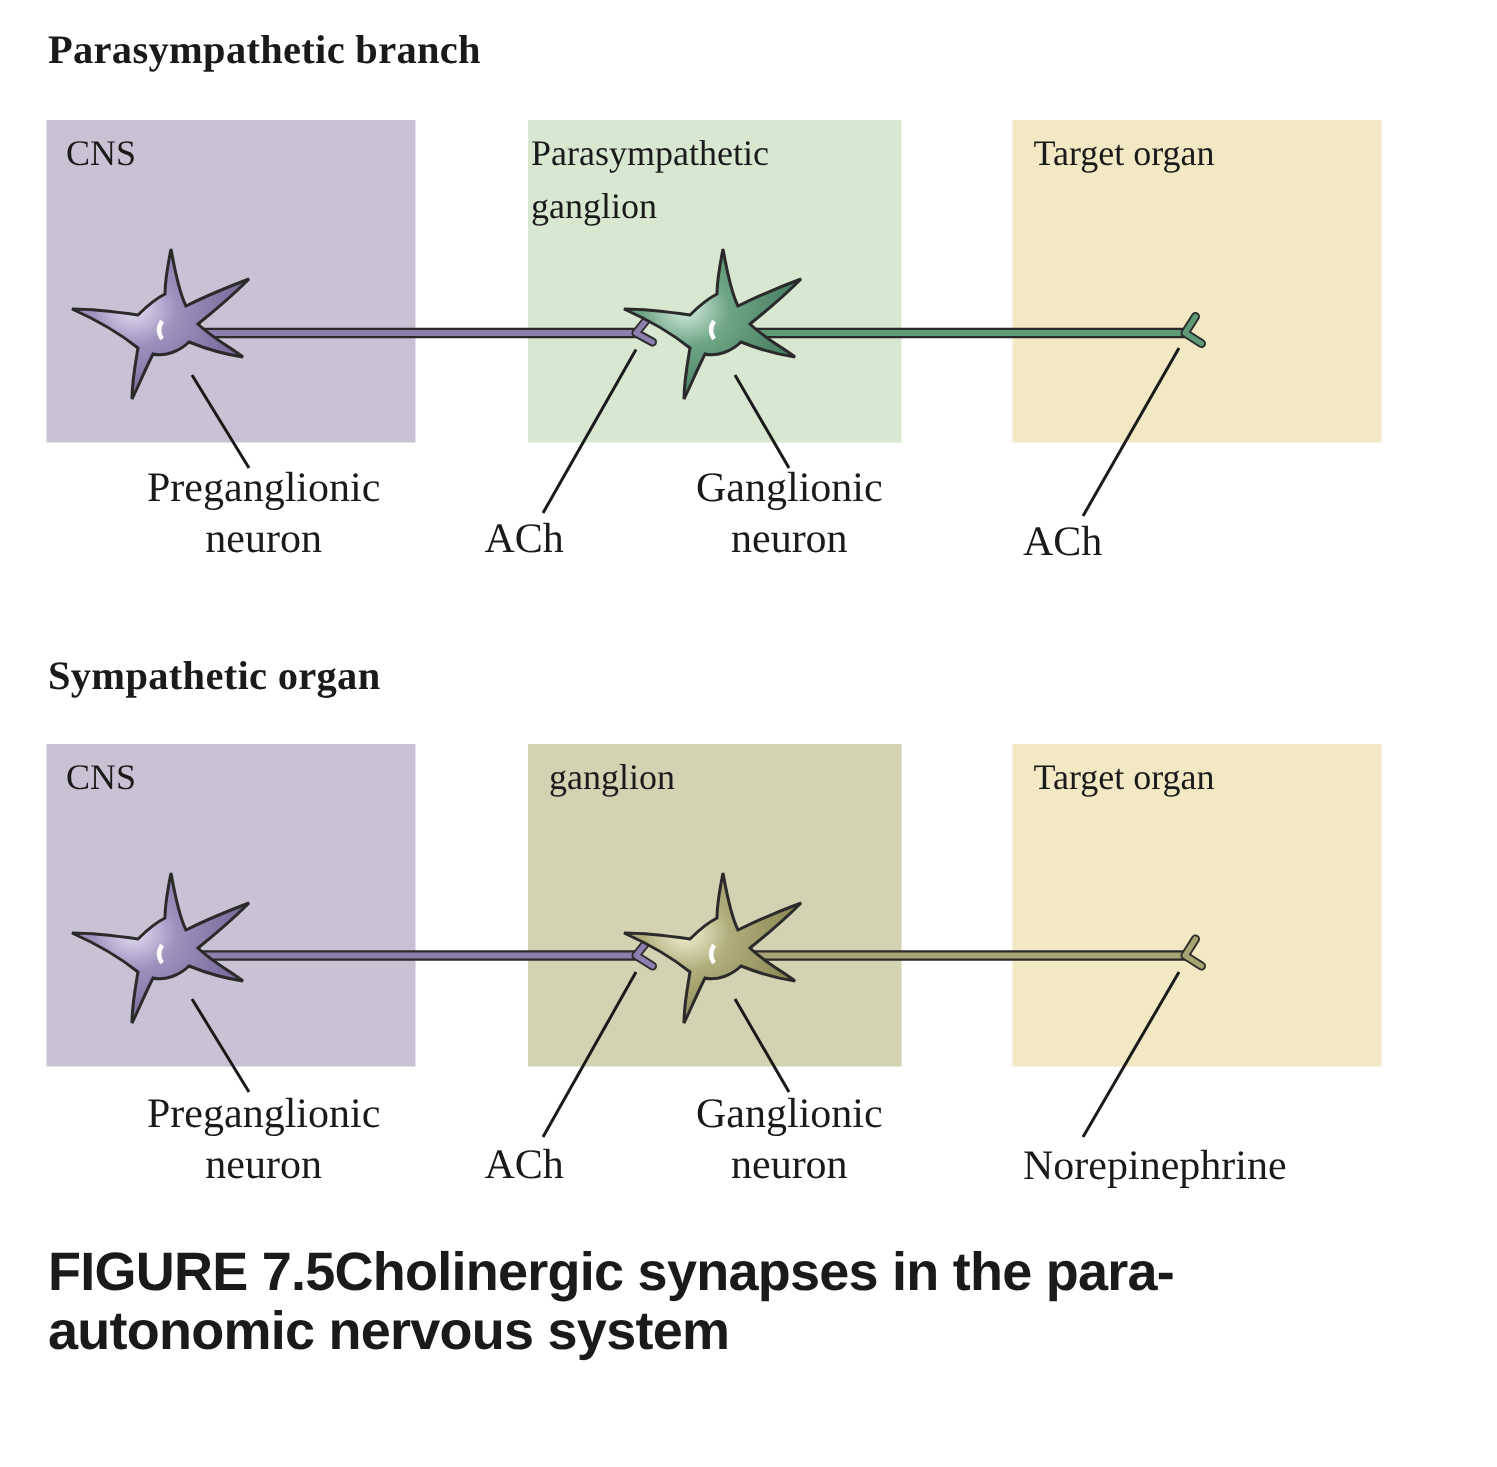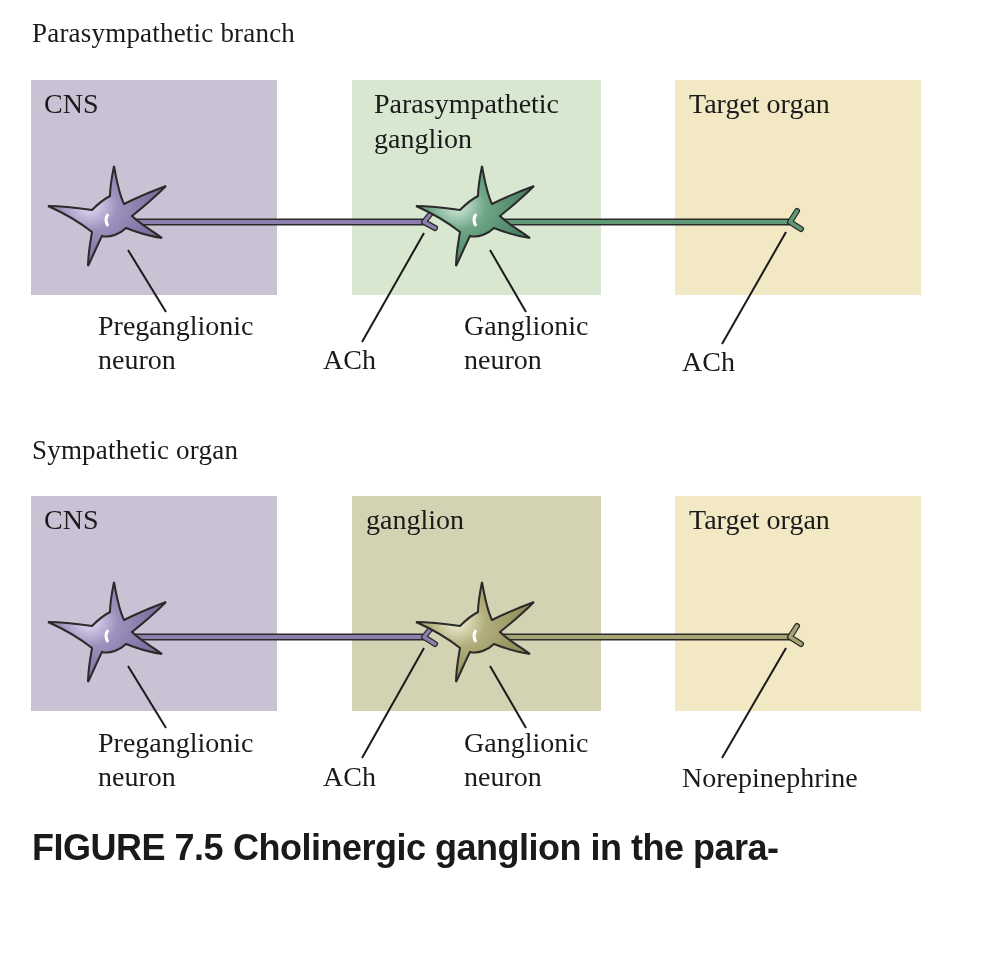--- a/index.html
+++ b/index.html
@@ -1,38 +1,38 @@
 <!DOCTYPE html>
 <html><head>
 <meta charset="utf-8">
 <style>
   html, body { margin: 0; padding: 0; background: #ffffff; }
   body { width: 998px; height: 978px; position: relative; overflow: hidden; }
   .serif { font-family: "Liberation Serif", "DejaVu Serif", serif; color: #1a1a1a; }
   .sans { font-family: "Liberation Sans", "DejaVu Sans", sans-serif; color: #1a1a1a; }
-  .branch-title { position: absolute; font-weight: normal; font-size: 27px; letter-spacing: 0.2px; }
+  .branch-title { position: absolute; font-weight: bold; font-size: 27px; letter-spacing: 0.2px; }
   .box { position: absolute; }
-  .box-label { position: absolute; font-size: 28px; line-height: 35px; }
-  .lbl { position: absolute; font-size: 28px; line-height: 34px; white-space: nowrap; }
+  .box-label { position: absolute; font-size: 24px; line-height: 35px; }
+  .lbl { position: absolute; font-size: 28px; line-height: 34px; white-space: nowrap; text-align: center; }
   .caption { position: absolute; left: 32px; top: 828px; font-size: 36px; line-height: 39px; font-weight: bold; letter-spacing: -0.5px; }
-  .caption .num { margin-right: 10px; }
+  .caption .num { }
   svg.overlay { position: absolute; left: 0; top: 0; }
 </style>
 </head>
 <body>
 
 <div>
   <div class="branch-title serif" style="left:32px; top:18px;">Parasympathetic branch</div>
 
   <div class="box" style="left:31px; top:80px; width:246px; height:215px; background:#c8c2d4;"></div>
   <div class="box" style="left:352px; top:80px; width:249px; height:215px; background:#d7e7d0;"></div>
   <div class="box" style="left:675px; top:80px; width:246px; height:215px; background:#f2e8c3;"></div>
 
   <div class="box-label serif" style="left:44px; top:86px;">CNS</div>
-  <div class="box-label serif" style="left:374px; top:86px;">
+  <div class="box-label serif" style="left:354px; top:86px;">
     <div>Parasympathetic</div>
     <div>ganglion</div>
   </div>
   <div class="box-label serif" style="left:689px; top:86px;">Target organ</div>
 
   <div class="lbl serif" style="left:98px; top:309px;">
     <div>Preganglionic</div>
     <div>neuron</div>
   </div>
   <div class="lbl serif" style="left:323px; top:343px;">ACh</div>
@@ -139,14 +139,15 @@
     <path d="M -6 -4 Q -10 2 -6 8" stroke="#ffffff" stroke-width="3" fill="none"></path>
   </g>
 
   <line x1="128" y1="666" x2="166" y2="728" stroke="#1a1a1a" stroke-width="2"></line>
   <line x1="424" y1="648" x2="362" y2="758" stroke="#1a1a1a" stroke-width="2"></line>
   <line x1="490" y1="666" x2="526" y2="728" stroke="#1a1a1a" stroke-width="2"></line>
   <line x1="786" y1="648" x2="722" y2="758" stroke="#1a1a1a" stroke-width="2"></line>
 </svg>
 
 <div class="caption sans">
-  <div><span class="num">FIGURE 7.5</span><span>Cholinergic ganglion in the para-</span></div>
+  <div><span class="num">FIGURE 7.5</span><span>Cholinergic synapses in the para-</span></div>
+  <div>autonomic nervous system</div>
 </div>
 
 </body></html>

